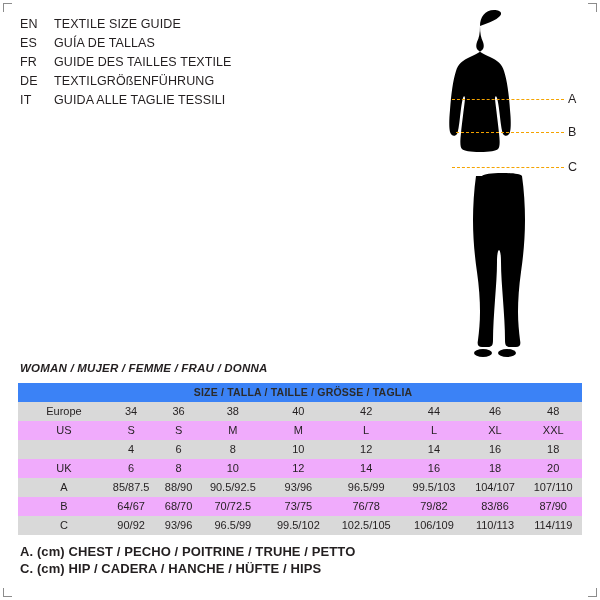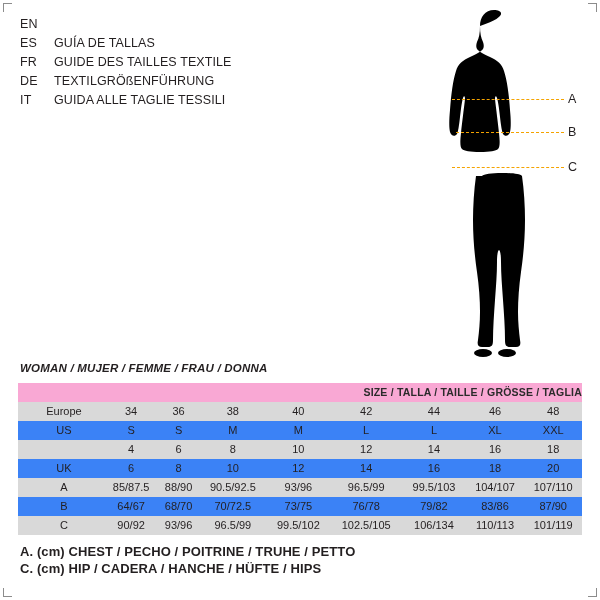--- a/index.html
+++ b/index.html
@@ -71,35 +71,35 @@
     width: 564px;
     border-collapse: collapse;
     font-size: 11px;
   }
   table.size th, table.size td {
     padding: 2px 0 2px 0;
     text-align: center;
     line-height: 15px;
   }
   table.size tr.hdr th {
-    background: #f9a8d4;
+    background: #3b82f6;
     color: #2b2b2b;
     font-weight: bold;
-    text-align: right;
+    text-align: center;
     padding-left: 6px;
     font-size: 10.5px;
     letter-spacing: .2px;
     height: 19px;
   }
   table.size td.rowlab {
     text-align: center;
     padding-left: 6px;
   }
   tr.shade td { background: #d9d9d9; }
-  tr.plain td { background: #3b82f6; }
+  tr.plain td { background: #f0abfc; }
 
   
   .notes {
     position: absolute;
     left: 20px; top: 543px;
     font-size: 13px;
     font-weight: bold;
     line-height: 17px;
     letter-spacing: .1px;
   }
@@ -121,20 +121,21 @@
 <div class="page">
 
   <span class="corner tl"></span>
   <span class="corner tr"></span>
   <span class="corner bl"></span>
   <span class="corner br"></span>
 
   <div class="titles">
     <div class="title-row">
       <span class="title-lang">EN</span>
+      <span class="title-text">TEXTILE SIZE GUIDE</span>
     </div>
     <div class="title-row">
       <span class="title-lang">ES</span>
       <span class="title-text">GUÍA DE TALLAS</span>
     </div>
     <div class="title-row">
       <span class="title-lang">FR</span>
       <span class="title-text">GUIDE DES TAILLES TEXTILE</span>
     </div>
     <div class="title-row">
@@ -289,23 +290,23 @@
       <td>83/86</td>
       <td>87/90</td>
     </tr>
     <tr class="shade">
       <td class="rowlab">C</td>
       <td>90/92</td>
       <td>93/96</td>
       <td>96.5/99</td>
       <td>99.5/102</td>
       <td>102.5/105</td>
-      <td>106/134</td>
+      <td>106/109</td>
       <td>110/113</td>
-      <td>101/119</td>
+      <td>114/119</td>
     </tr>
   </tbody>
     </table>
 
   <div class="notes">
     <div>A. (cm) CHEST / PECHO / POITRINE / TRUHE / PETTO</div>
     <div>C. (cm) HIP / CADERA / HANCHE / HÜFTE / HIPS</div>
   </div>
 
 </div>

